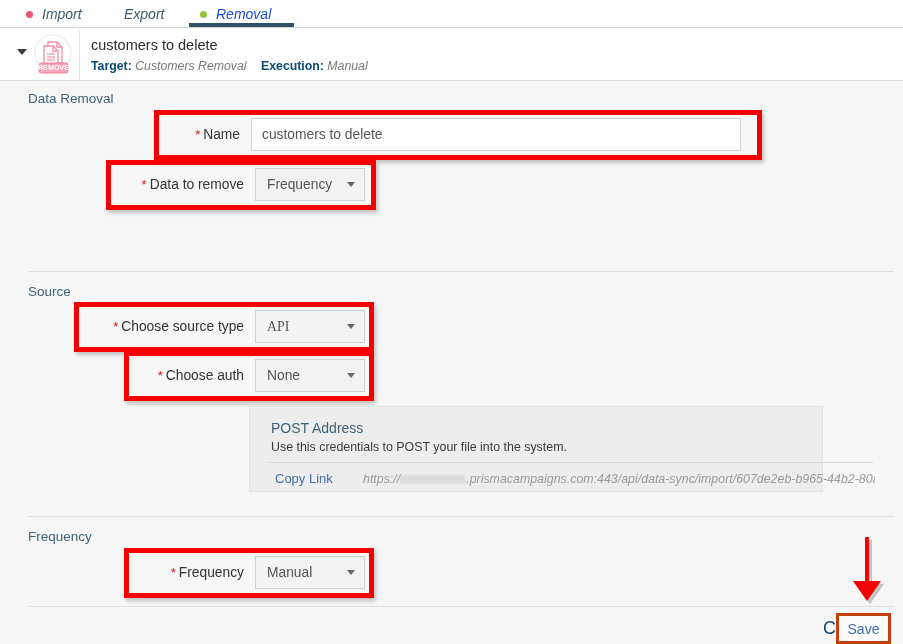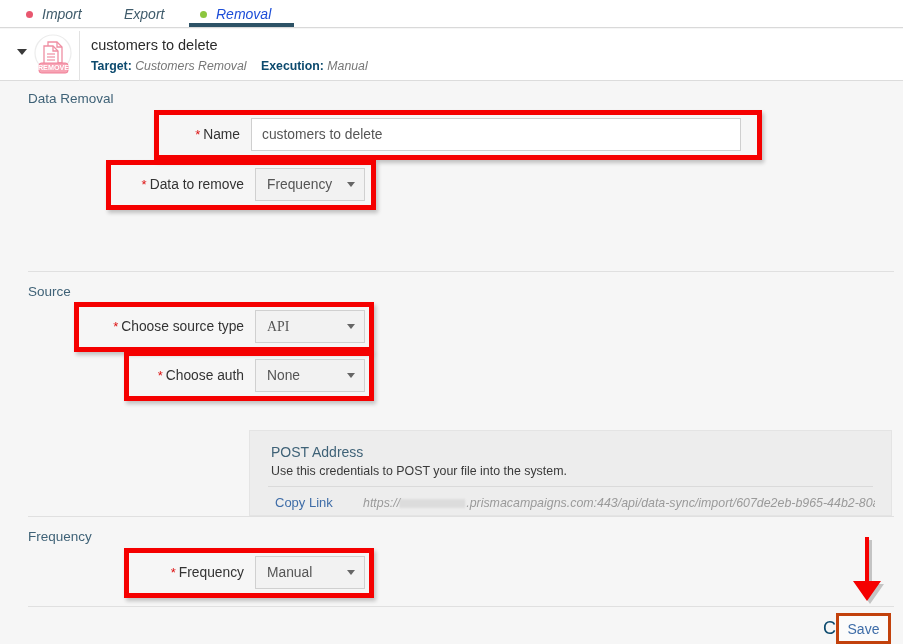--- a/index.html
+++ b/index.html
@@ -285,21 +285,21 @@
       <span class="req">*</span>
       <span>Choose auth</span>
     </div>
     <div class="fselect" style="width:110px;">
       <span>None</span>
       <span class="arw"></span>
     </div>
   </div>
   <div class="anno" style="left:124px; top:351px; width:250px; height:50px;"></div>
 
-  <div class="postpanel" style="left:249px; top:406px; width:643px; height:86px;margin-top:24px;">
+  <div class="postpanel" style="left:249px; top:406px; width:574px; height:86px;">
     <div class="post-title">POST Address</div>
     <div class="post-sub">Use this credentials to POST your file into the system.</div>
     <div class="post-hr"></div>
     <div class="post-copy">Copy Link</div>
     <div class="post-url">
       <span>https://</span><span class="url-blur"></span><span>.prismacampaigns.com:443/api/data-sync/import/607de2eb-b965-44b2-80a0-a</span>
     </div>
   </div>
 
   <div class="divider" style="top:516px;"></div>

